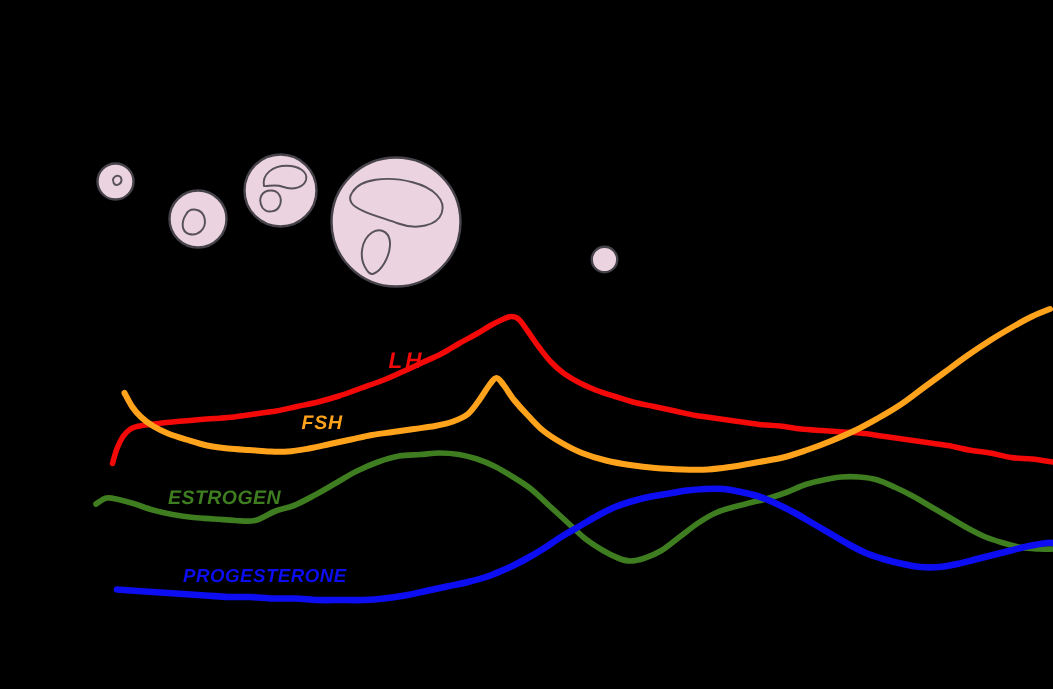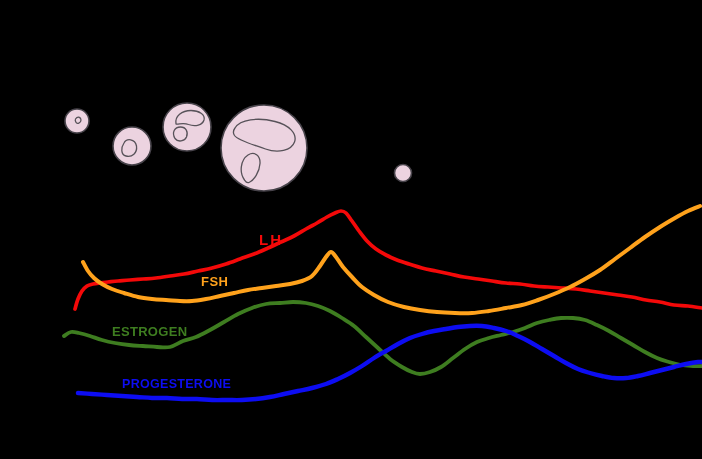--- a/index.html
+++ b/index.html
@@ -1,16 +1,16 @@
 <!DOCTYPE html>
 <html><head>
 <meta charset="utf-8">
 <style>
   html,body{margin:0;padding:0;background:#000;}
-  #stage{position:relative;width:702px;height:459px;background:#000;overflow:hidden;}
+  #stage{position:relative;width:702px;height:459px;background:#000;overflow:hidden;font-style:italic;}
   svg text{font-family:"Liberation Sans",sans-serif;font-weight:bold;}
 </style>
 </head>
 <body>
 
 <div id="stage">
   <svg id="chart" xmlns="http://www.w3.org/2000/svg" viewBox="0 0 702 459" width="702" height="459">
       <rect x="0" y="0" width="702" height="459" fill="#000000"></rect>
       <g>
         <circle cx="77" cy="121" r="12" fill="#ecd3e0" stroke="#47434a" stroke-width="1.6"></circle>

